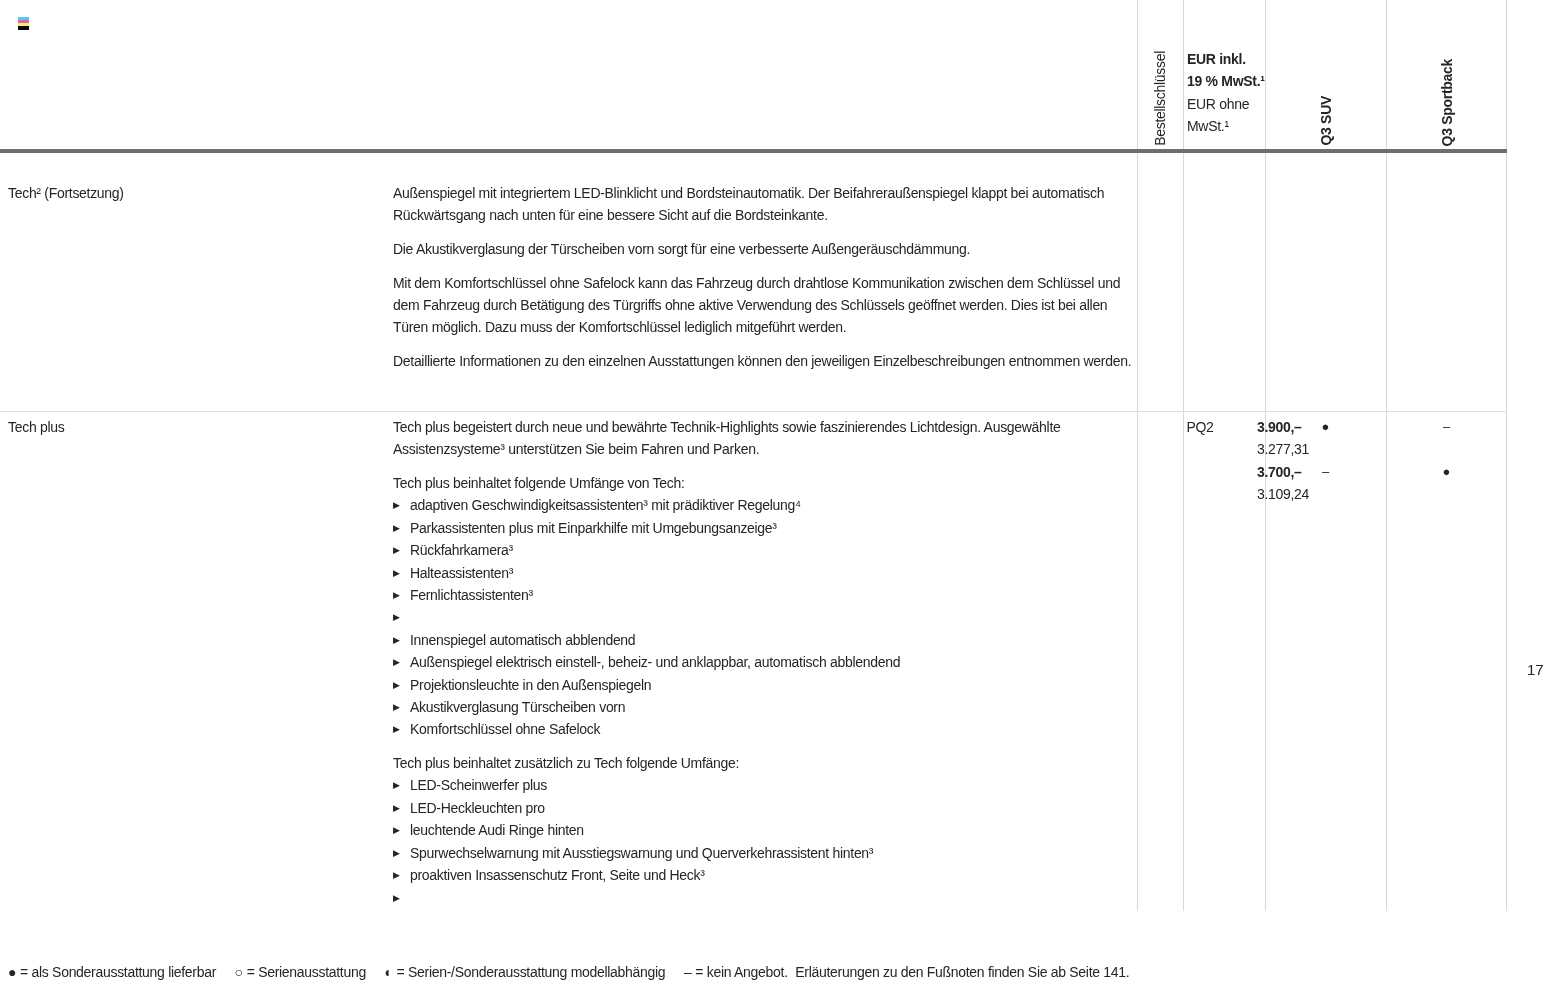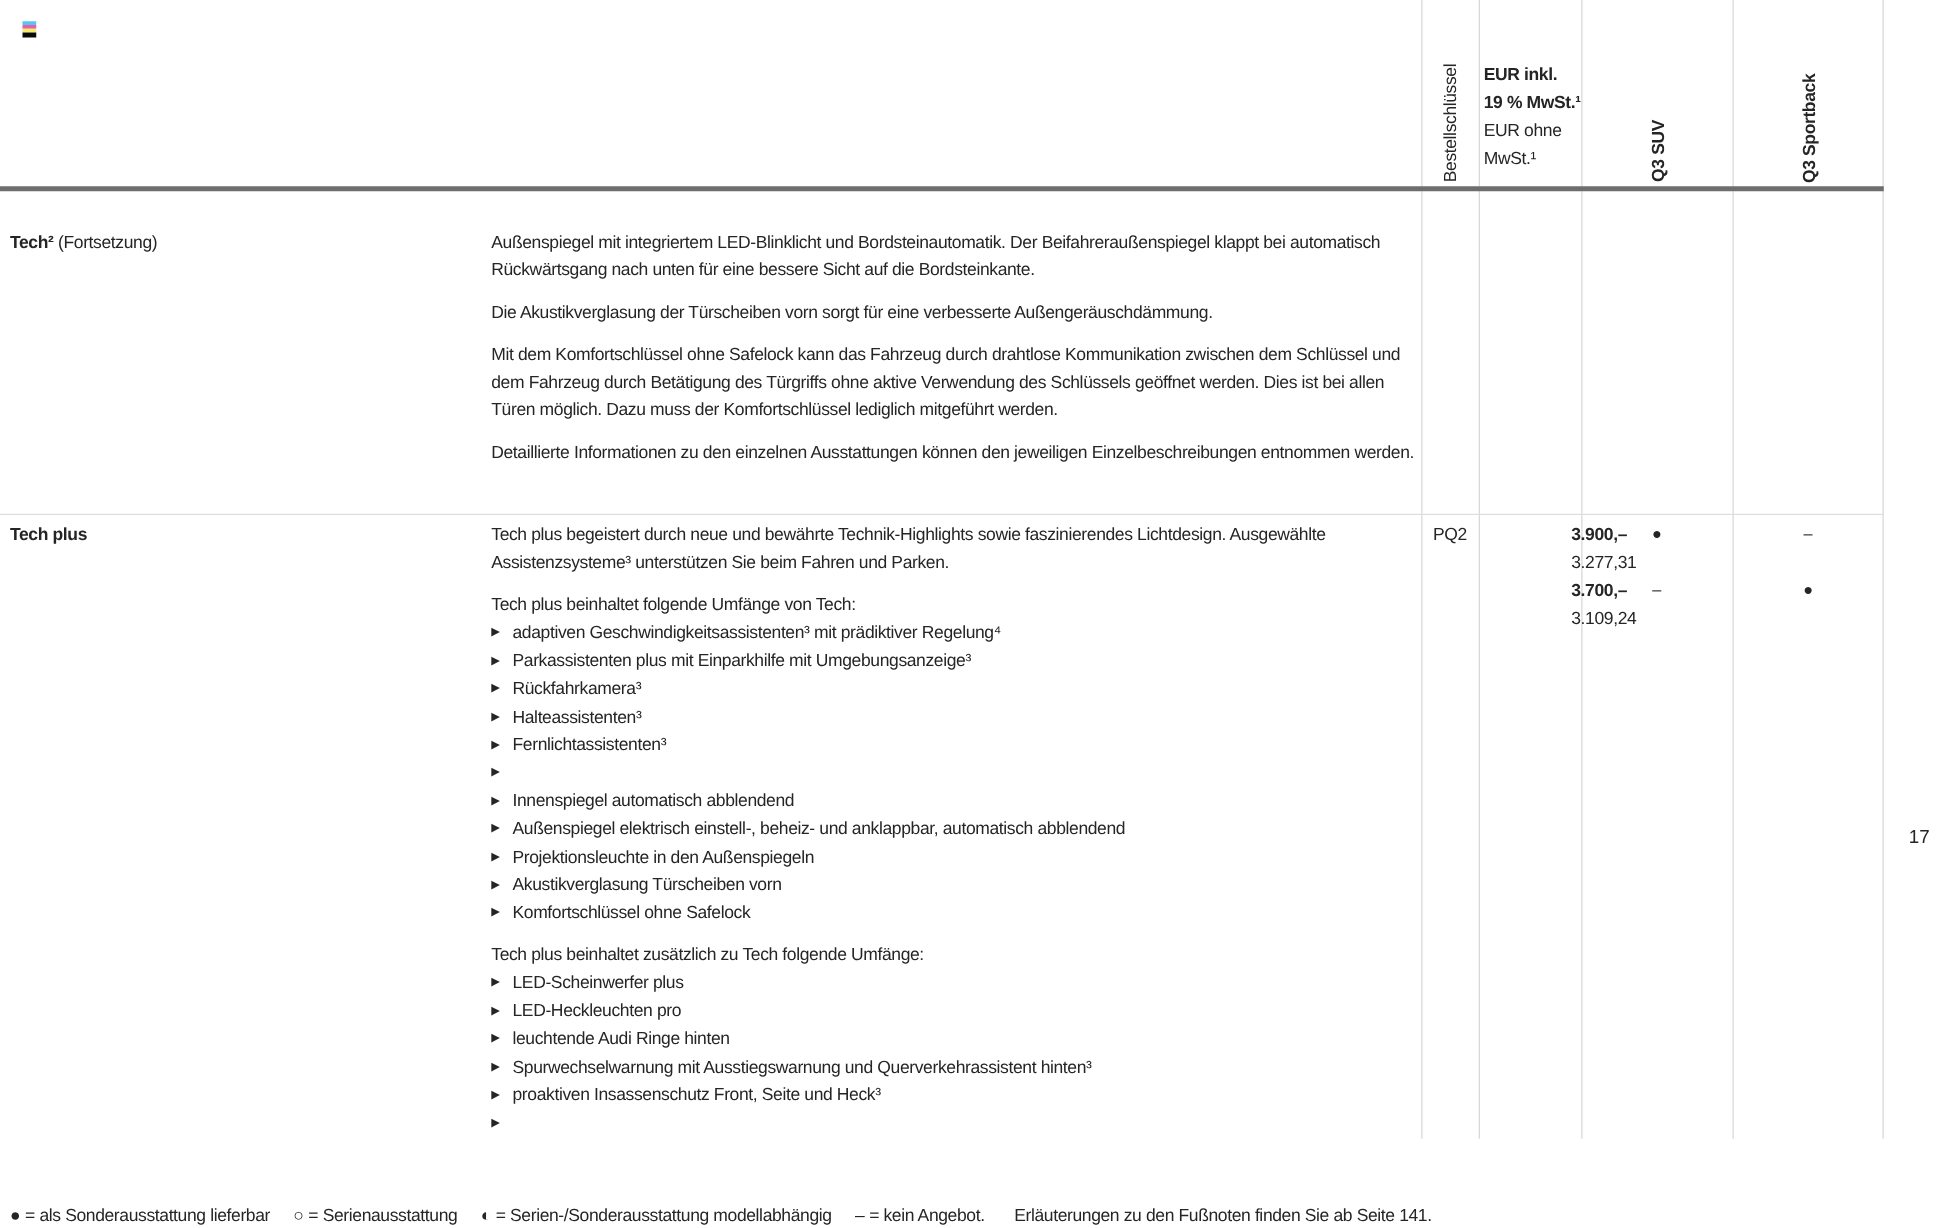--- a/index.html
+++ b/index.html
@@ -23,42 +23,42 @@
   .rule-row{position:absolute;left:0;top:411px;width:1507px;height:1px;background:#dedede;}
   
   .vcol{position:absolute;top:0;height:146px;display:flex;align-items:flex-end;justify-content:center;}
   .vcol span{writing-mode:vertical-rl;transform:rotate(180deg);white-space:nowrap;line-height:1;}
   .vcol.bold span{font-weight:bold;}
   
   .eur-head{position:absolute;left:1187px;top:48px;line-height:22.4px;white-space:nowrap;}
   .eur-head .b{font-weight:bold;}
   
   .label-cell{position:absolute;left:8px;width:370px;line-height:22.4px;}
-  .label-cell .b{font-weight:bold;}
+  .label-cell .b{font-weight:normal;}
   .body-cell{position:absolute;left:393px;width:742px;line-height:22.4px;}
   .para{margin:0 0 11.2px 0;}
   .para:last-child{margin-bottom:0;}
   .list-title{margin:0;}
   .bullet{display:flex;}
   .bullet-marker{flex:none;width:17px;font-size:9px;line-height:22.4px;letter-spacing:0;}
   .bullet-text{line-height:22.4px;}
   .bullets{margin-bottom:11.2px;}
-  .code-cell{position:absolute;left:1137px;top:416px;width:46px;text-align:center;line-height:22.4px;}
+  .code-cell{position:absolute;left:1137px;top:416px;width:46px;text-align:center;line-height:22.4px;padding-left:40px;}
   .price-cell{position:absolute;left:1257px;top:416px;line-height:22.4px;}
   .price-cell .cell-line.strong{font-weight:bold;}
   .mark-cell{position:absolute;top:416px;width:121px;text-align:center;line-height:22.4px;}
   .cell-line{height:22.4px;white-space:nowrap;}
   .mark{font-size:13px;letter-spacing:0;}
   
   .page-number{position:absolute;left:1527px;top:661px;font-size:15px;letter-spacing:0;}
   
   .legend{position:absolute;left:8px;top:964px;white-space:nowrap;line-height:16px;}
   .legend .sym{letter-spacing:0;}
   .legend .item{margin-right:15px;}
-  .legend .item.last{margin-right:20px;}
+  .legend .item.last{margin-right:4px;}
 </style>
 </head>
 <body>
 
 <div class="page">
 
   <div class="print-mark">
     <div style="background: rgb(85, 200, 242);"></div>
     <div style="background: rgb(229, 95, 174);"></div>
     <div style="background: rgb(243, 238, 102);"></div>

